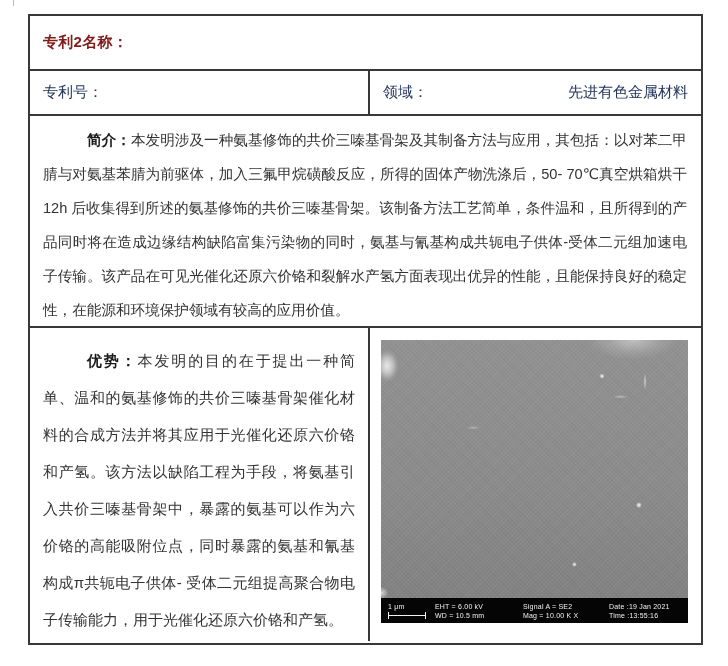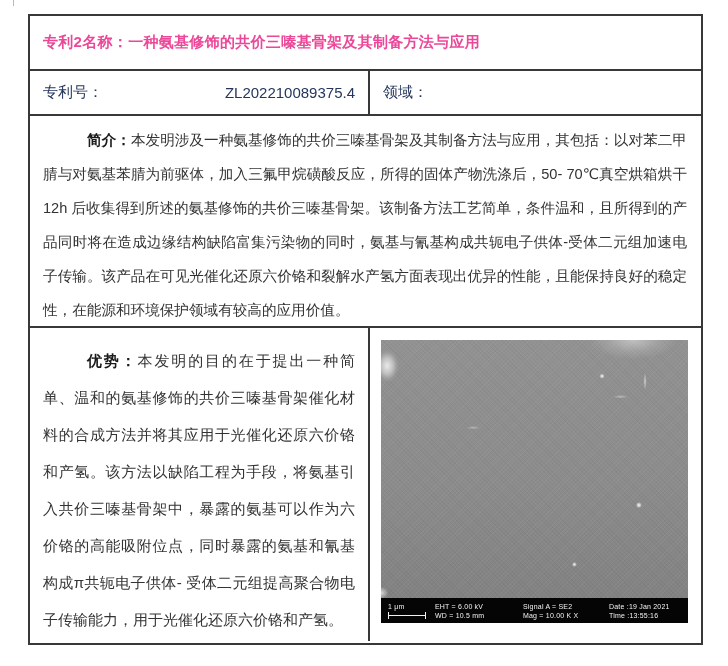--- a/index.html
+++ b/index.html
@@ -14,21 +14,21 @@
     position:absolute;left:13px;top:0;width:1px;height:6px;background:#b9b9b9;
   }
   .patent-table{
     position:absolute;left:28px;top:14px;width:675px;height:631px;
     box-sizing:border-box;border:2px solid #383838;background:#fff;
   }
   .row{box-sizing:border-box;}
   .row-title{
     height:55px;border-bottom:2px solid #383838;
     display:flex;align-items:center;padding:0 13px;
-    color:#ec4899;font-weight:bold;font-size:15px;letter-spacing:.3px;
+    color:#7f1d1d;font-weight:bold;font-size:15px;letter-spacing:.3px;
   }
   .row-title .ttl-label{white-space:nowrap;}
   .row-meta{height:45px;border-bottom:2px solid #383838;display:flex;}
   .cell{box-sizing:border-box;justify-content:space-between;}
   .cell-patentno{
     width:340px;border-right:2px solid #383838;
     display:flex;align-items:center;padding:0 13px;
     font-size:15px;color:#24365c;
   }
   .cell-field{
@@ -92,30 +92,29 @@
 </style>
 </head>
 <body>
 
 <div class="edge-tick"></div>
 
 <div class="patent-table">
 
   <div class="row row-title">
     <span class="ttl-label">专利2名称：</span>
-      <span>一种氨基修饰的共价三嗪基骨架及其制备方法与应用</span>
   </div>
 
   <div class="row row-meta">
     <div class="cell cell-patentno">
       <span>专利号：</span>
-        <span>ZL202210089375.4</span>
     </div>
     <div class="cell cell-field">
       <span>领域：</span>
+        <span>先进有色金属材料</span>
     </div>
   </div>
 
   <div class="row row-intro">
     <span class="lbl">简介：</span><span>本发明涉及一种氨基修饰的共价三嗪基骨架及其制备方法与应用，其包括：以对苯二甲腈与对氨基苯腈为前驱体，加入三氟甲烷磺酸反应，所得的固体产物洗涤后，50- 70℃真空烘箱烘干 12h 后收集得到所述的氨基修饰的共价三嗪基骨架。该制备方法工艺简单，条件温和，且所得到的产品同时将在造成边缘结构缺陷富集污染物的同时，氨基与氰基构成共轭电子供体-受体二元组加速电子传输。该产品在可见光催化还原六价铬和裂解水产氢方面表现出优异的性能，且能保持良好的稳定性，在能源和环境保护领域有较高的应用价值。</span>
   </div>
 
   <div class="row row-bottom">
     <div class="cell cell-advantage">
       <span class="lbl">优势：</span><span>本发明的目的在于提出一种简单、温和的氨基修饰的共价三嗪基骨架催化材料的合成方法并将其应用于光催化还原六价铬和产氢。该方法以缺陷工程为手段，将氨基引入共价三嗪基骨架中，暴露的氨基可以作为六价铬的高能吸附位点，同时暴露的氨基和氰基构成π共轭电子供体- 受体二元组提高聚合物电子传输能力，用于光催化还原六价铬和产氢。</span>

